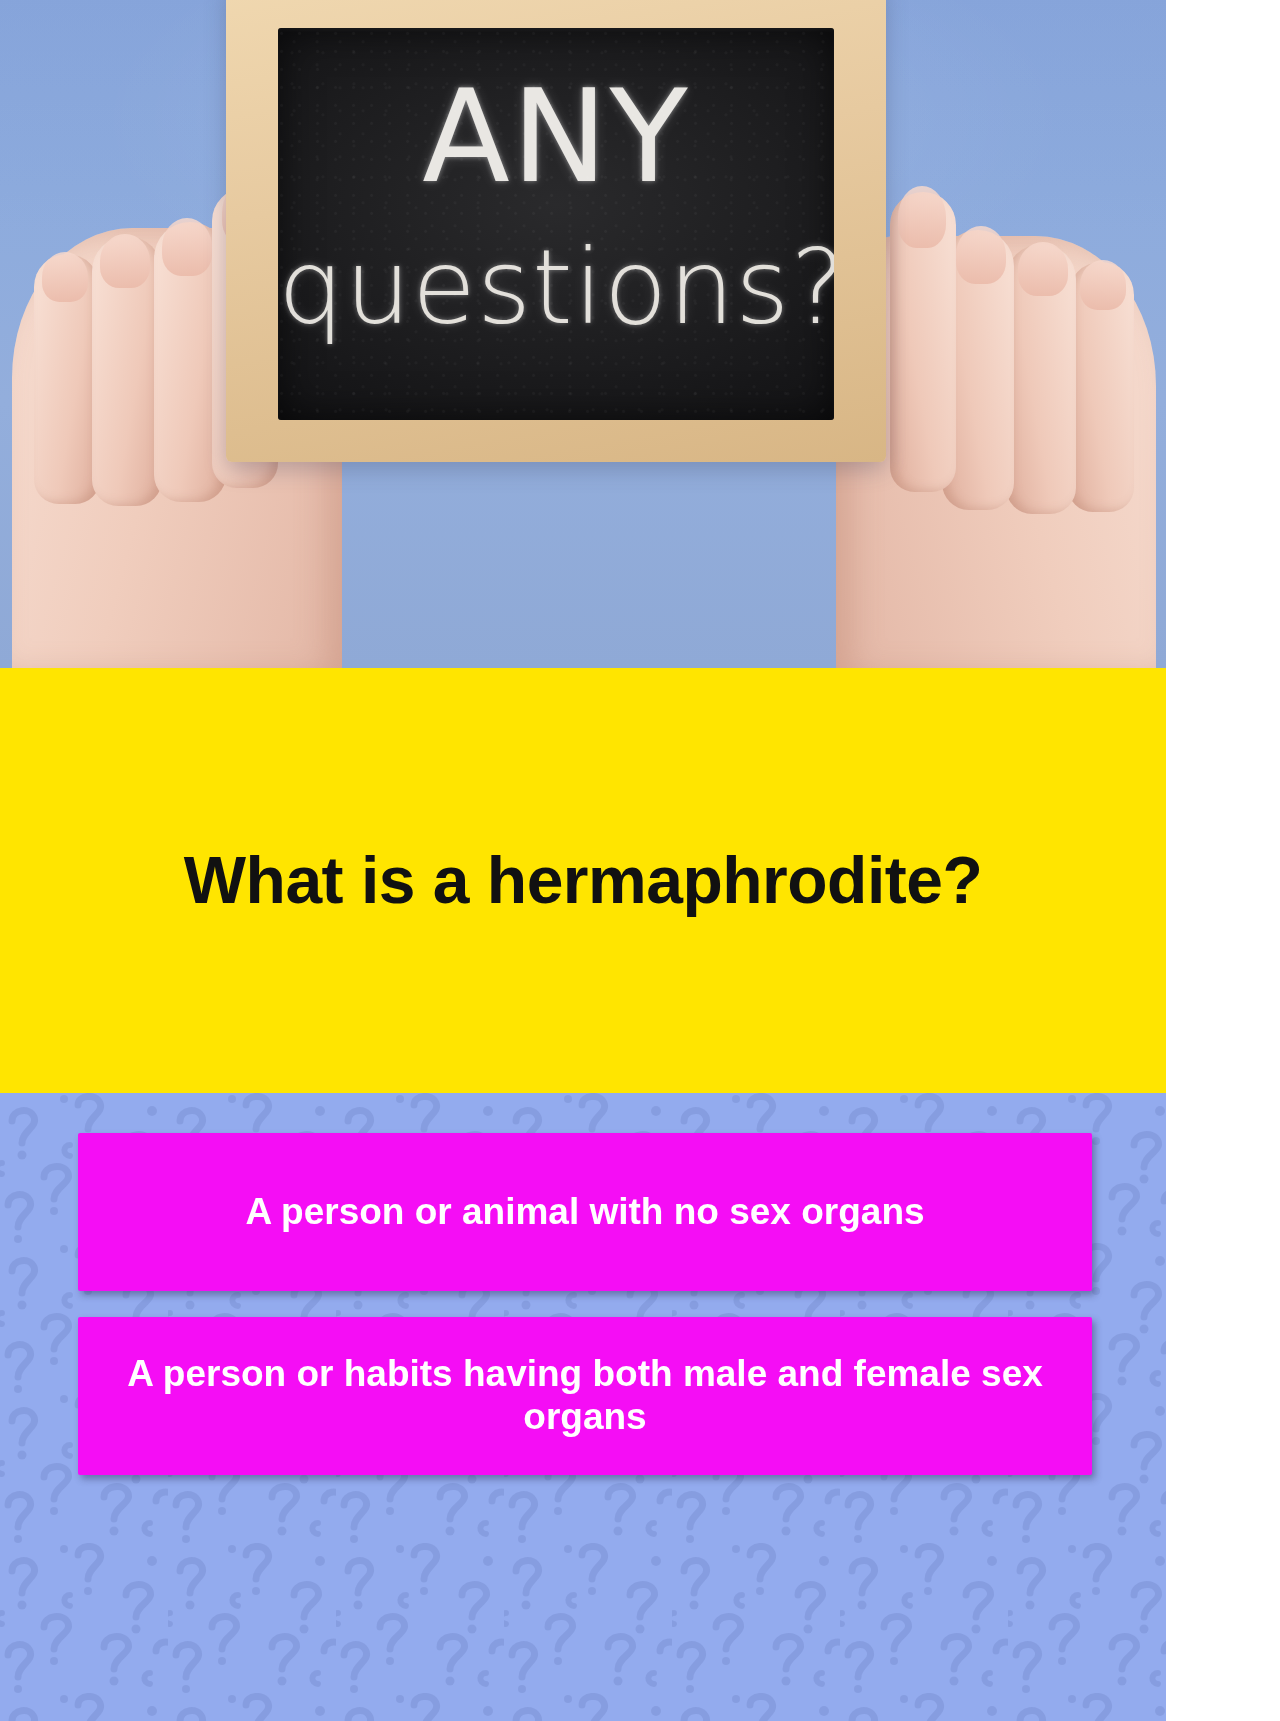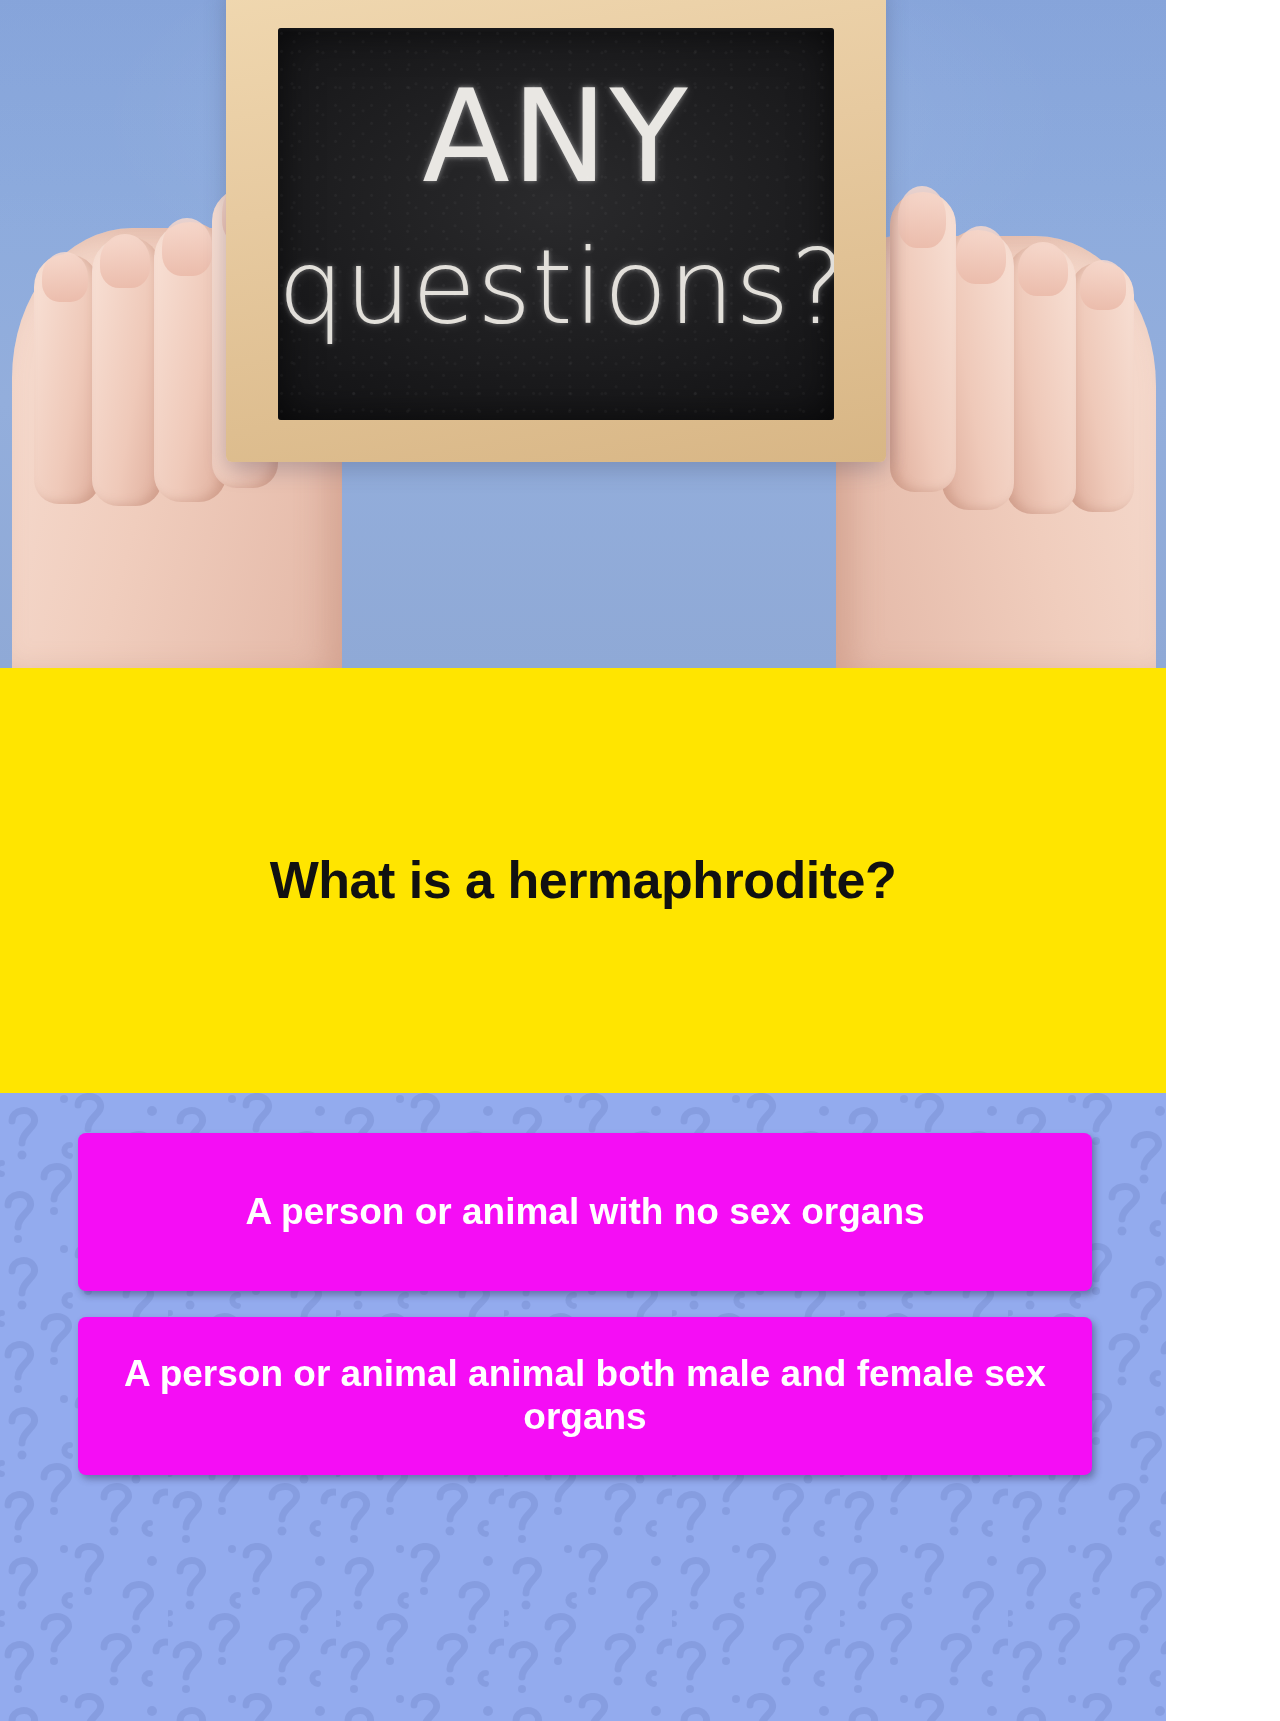--- a/index.html
+++ b/index.html
@@ -154,21 +154,21 @@
     top: 668px;
     width: 1166px;
     height: 425px;
     background: #ffe500;
     display: flex;
     align-items: center;
     justify-content: center;
   }
   .question-text {
     font-family: "Liberation Sans", sans-serif;
-    font-size: 52px;
+    font-size: 66px;
     font-weight: 700;
     color: #111111;
     text-align: center;
     line-height: 1.1;
     padding: 0 40px;
     letter-spacing: -0.5px;
   }
 
   
   .answers {
@@ -188,21 +188,21 @@
   .answers-list {
     position: absolute;
     left: 0; top: 0; right: 0; bottom: 0;
     padding: 40px 74px 0 78px;
     box-sizing: border-box;
   }
   .answer-btn {
     width: 100%;
     background: #f50df5;
     border: none;
-    border-radius: 8px;
+    border-radius: 2px;
     color: #ffffff;
     font-family: "Liberation Sans", sans-serif;
     font-size: 37px;
     font-weight: 700;
     line-height: 1.15;
     text-align: center;
     padding: 34px 38px;
     margin-bottom: 26px;
     box-sizing: border-box;
     box-shadow: 3px 4px 7px rgba(40,40,80,0.42);
@@ -290,18 +290,18 @@
         </pattern>
       </defs>
       <rect width="1166" height="628" fill="url(#qm)"></rect>
     </svg>
 
     <div class="answers-list">
       <button class="answer-btn">
         <span>A person or animal with no sex organs</span>
       </button>
       <button class="answer-btn">
-        <span>A person or animal animal both male and female sex organs</span>
+        <span>A person or habits having both male and female sex organs</span>
       </button>
     </div>
   </div>
 
 </div>
 
 </body></html>

